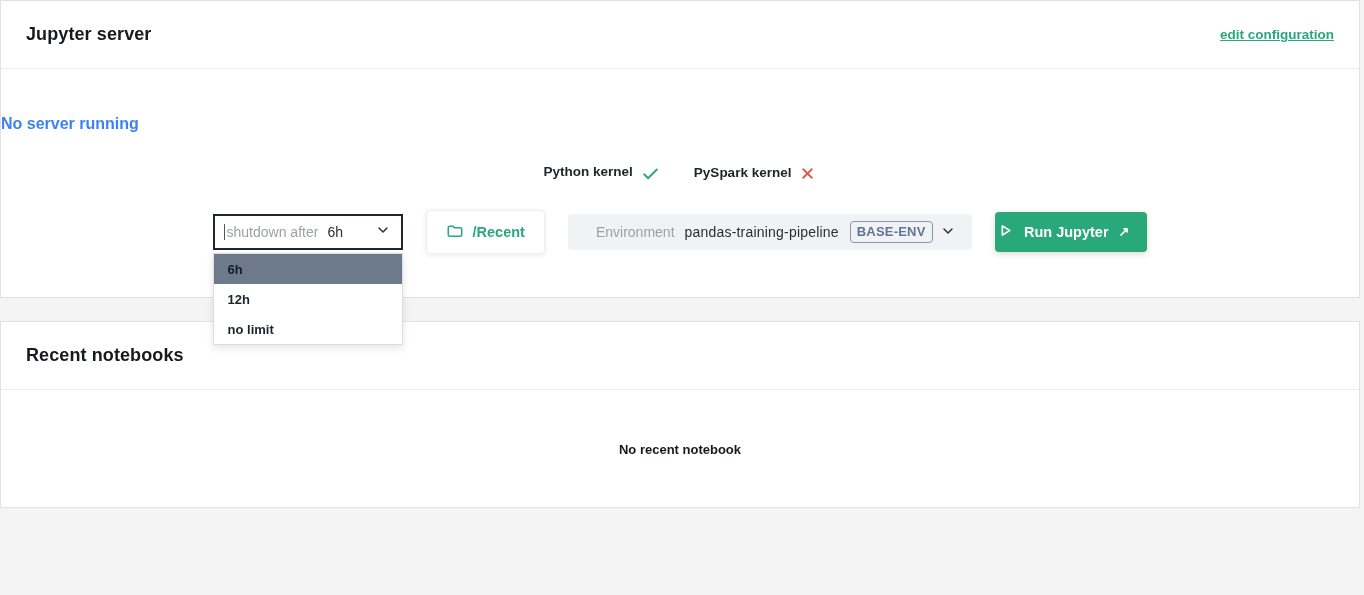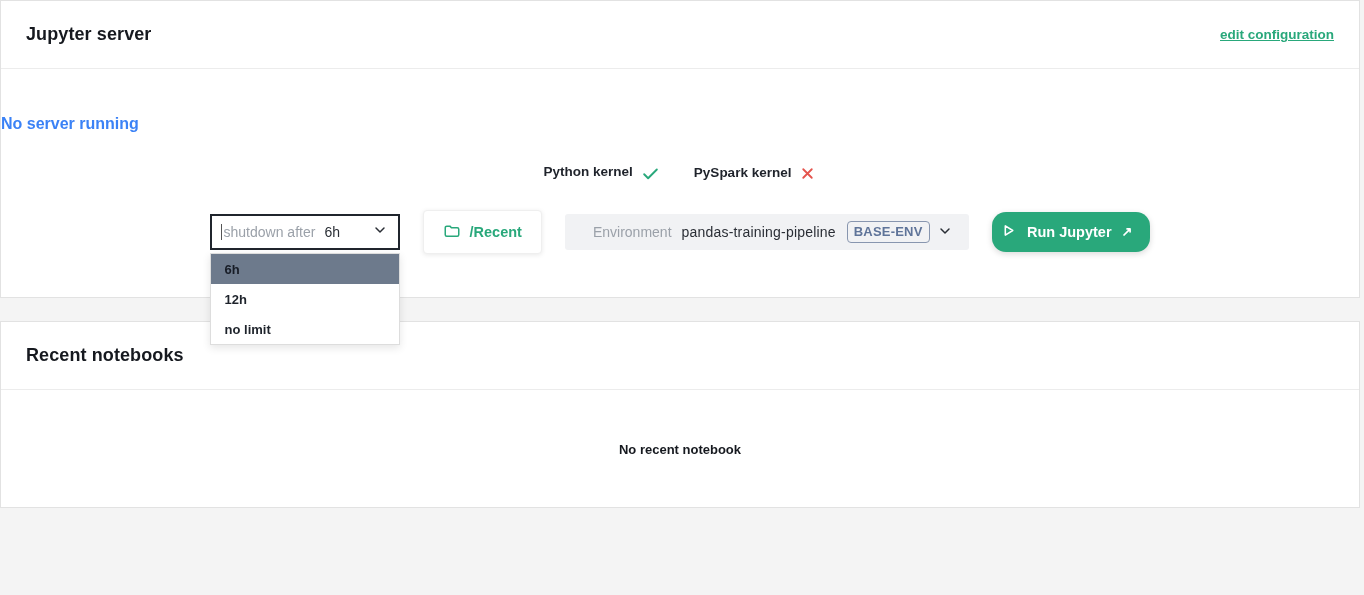--- a/index.html
+++ b/index.html
@@ -84,22 +84,22 @@
   .env-value { color:#2a2e35; margin-left:10px; letter-spacing:.2px; }
   .env-badge {
     margin-left:11px; border:1px solid #8896af; border-radius:4px;
     color:#5f7499; font-weight:700; font-size:13px;
     padding:2px 6px 3px; letter-spacing:.2px;
   }
   .env-select .chev { margin-left:auto; }
 
   
   .run-btn {
-    height:40px; padding:0 18px 0 8px; background:#29a87b; border:none;
-    border-radius:14px; box-shadow:0 2px 6px rgba(0,0,0,.15);
+    height:40px; padding:0 18px 0 2px; background:#29a87b; border:none;
+    border-radius:4px; box-shadow:0 2px 6px rgba(0,0,0,.15);
     display:flex; align-items:center; gap:10px;
     color:#fff; font-weight:700; font-size:14.5px;
     font-family:"Liberation Sans", sans-serif; cursor:pointer;
   }
   .run-arrow { font-size:13px; font-weight:700; position:relative; top:-1px; }
 
   .notebooks-body {
     height:118px; display:flex; align-items:center; justify-content:center;
   }
   .empty-message { font-size:13px; font-weight:700; color:#16191f; }

